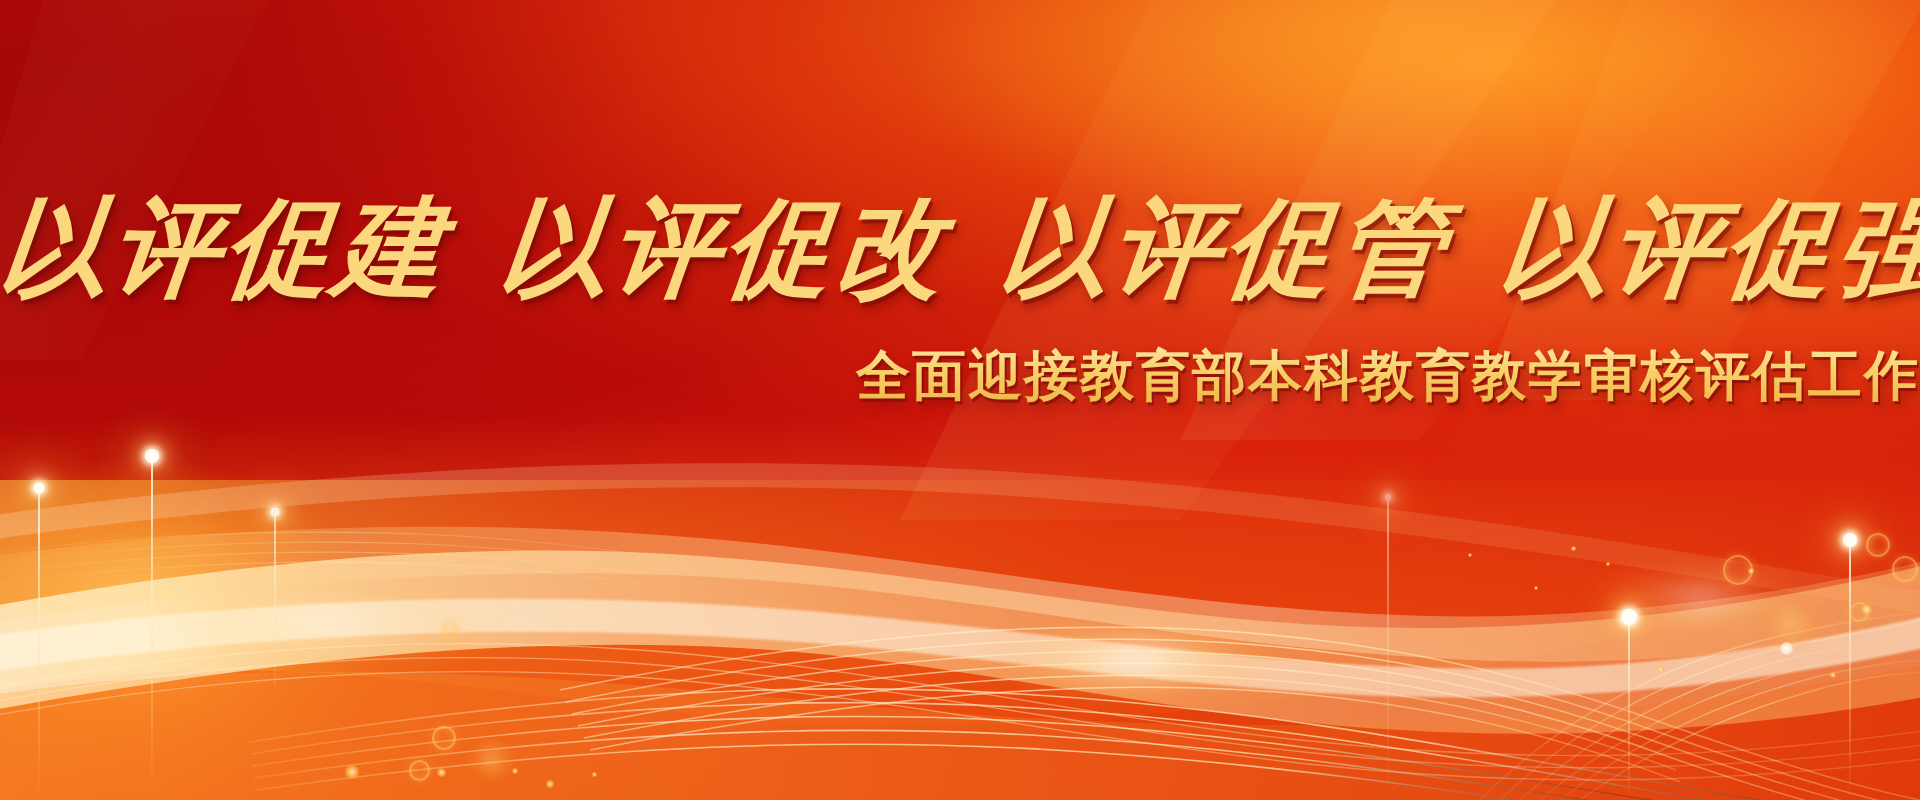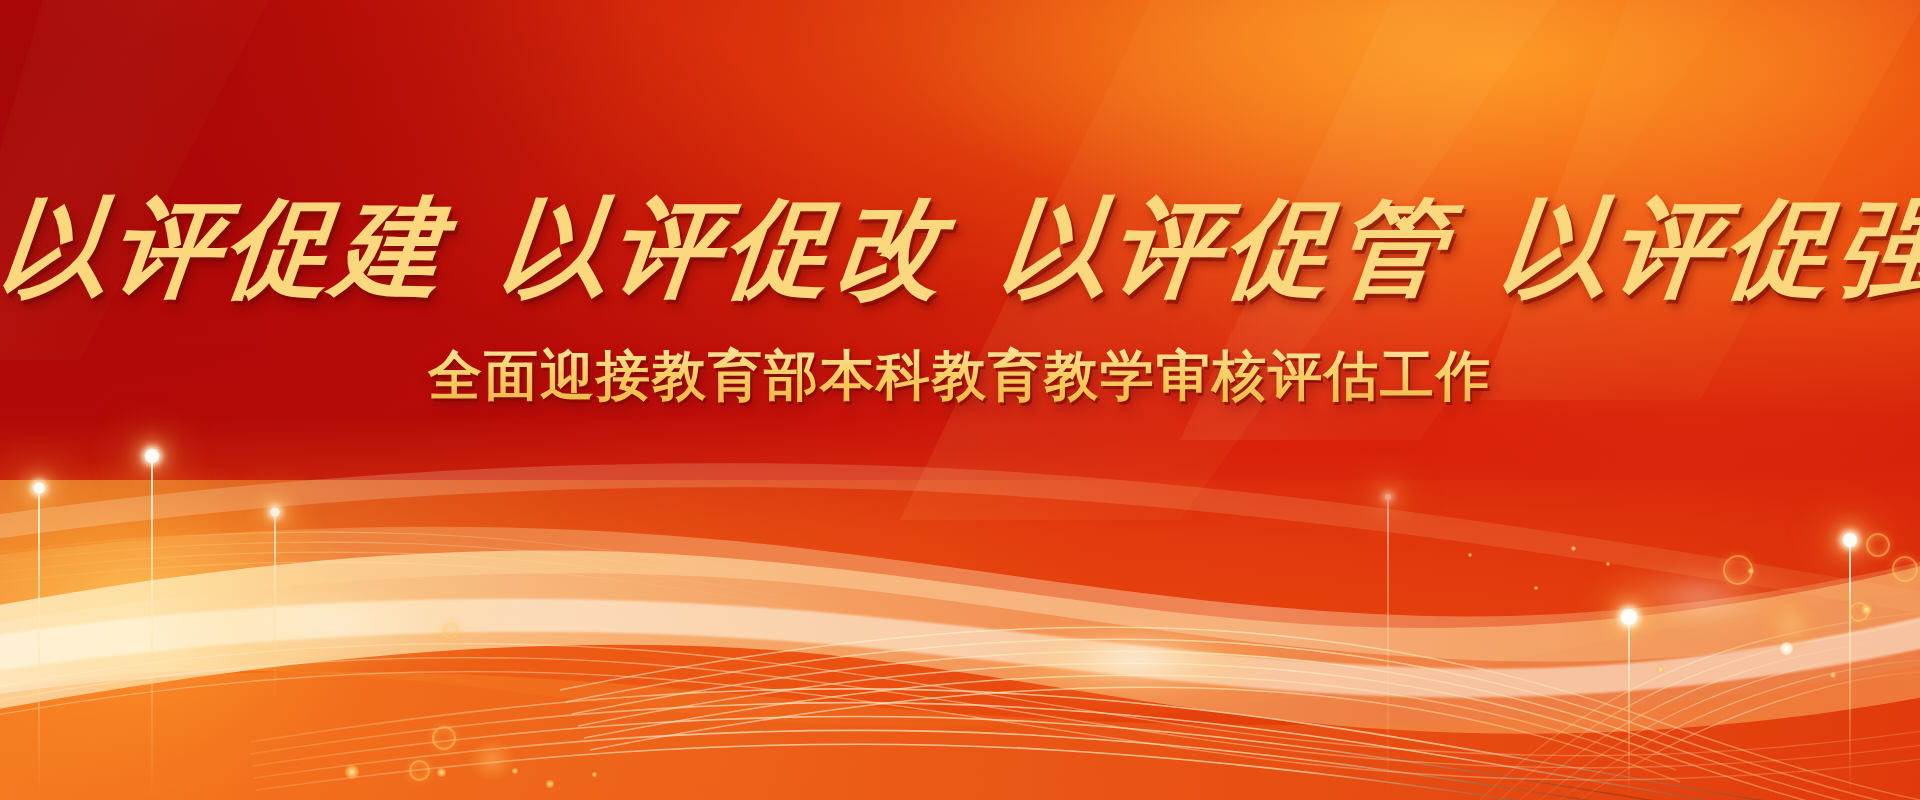--- a/index.html
+++ b/index.html
@@ -129,21 +129,21 @@
     transform: skewX(-6deg);
   }
   .main-title .grp { display:inline-block; margin: 0 26px; }
   .main-title .grp:first-child { margin-left: 0; }
   .main-title .grp:last-child  { margin-right: 0; }
 
   .sub-title {
     position: absolute;
     top: 340px;
     left: 0; right: 0;
-    text-align: center;
+    text-align: right;
     white-space: nowrap;
     font-family: "Liberation Serif", "DejaVu Serif", serif;
     font-size: 54px;
     font-weight: 700;
     letter-spacing: 2px;
     color: #f9d271;
     background: linear-gradient(to bottom, #fdeaa8 0%, #f8cf67 45%, #edb23e 100%);
     -webkit-background-clip: text;
     background-clip: text;
     -webkit-text-fill-color: transparent;

